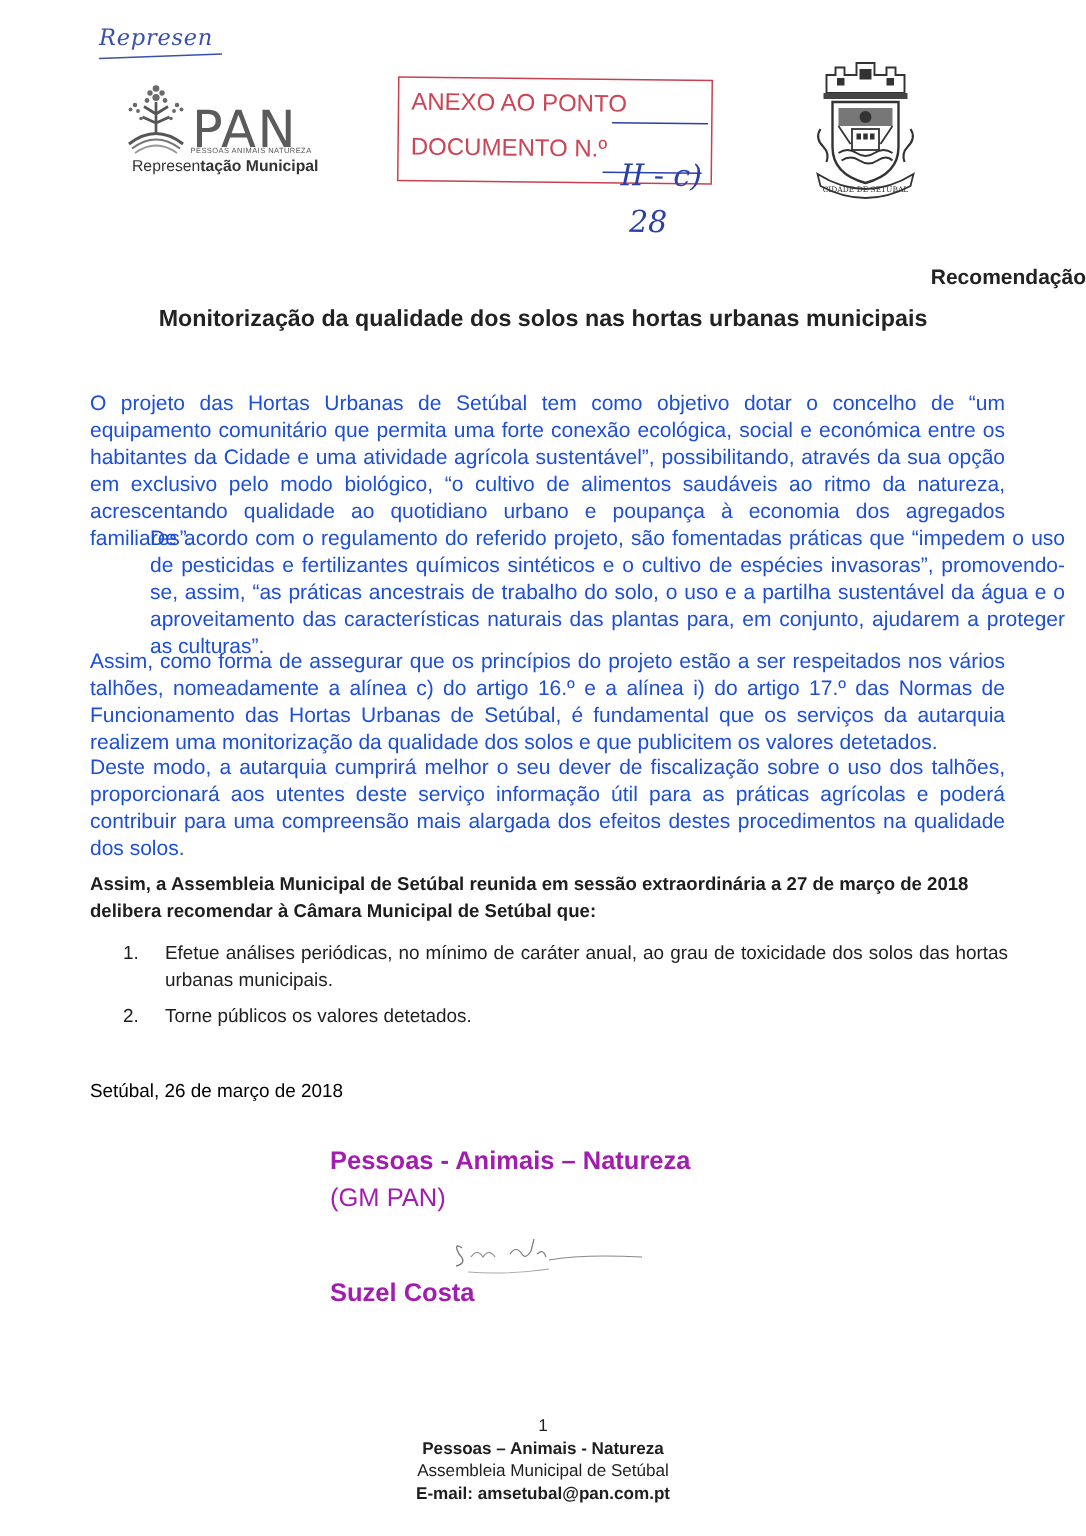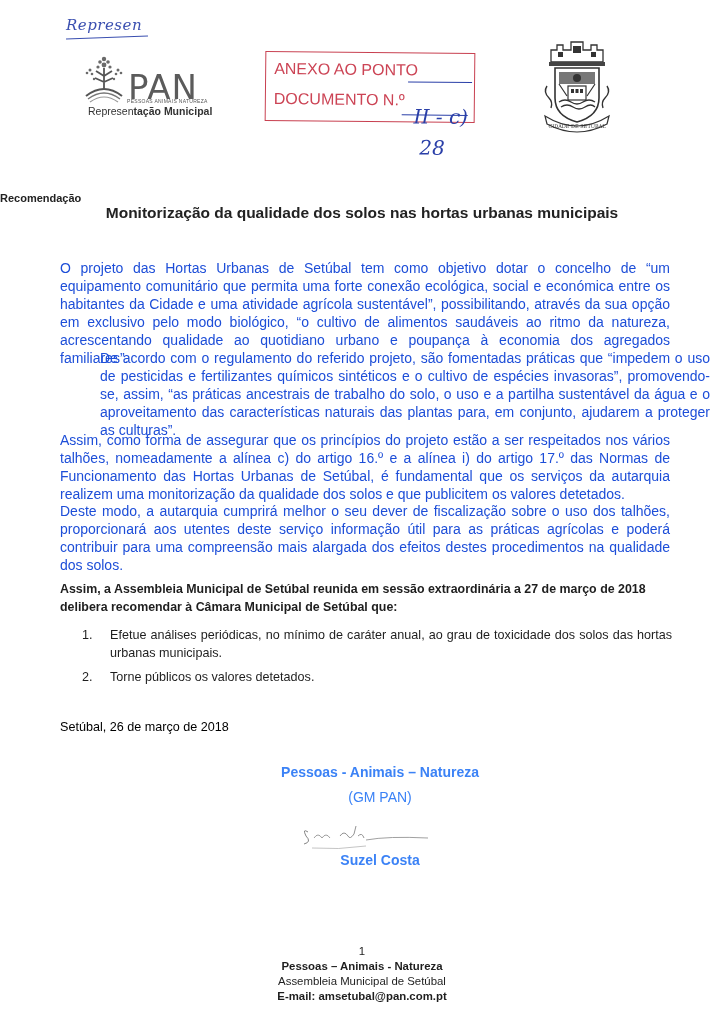--- a/index.html
+++ b/index.html
@@ -94,24 +94,24 @@
     
     .coat-of-arms {
       position: absolute;
       left: 535px; top: 36px;
       width: 84px; height: 100px;
     }
 
     
     .title-main {
       position: absolute;
-      left: 0; right: 0; top: 192px;
-      text-align: left;
+      left: 0; right: 0; top: 176px;
+      text-align: right;
       font-weight: bold;
-      font-size: 11px;
+      font-size: 14px;
       color: #222;
     }
     .title-sub {
       position: absolute;
       left: 0; right: 0; top: 204px;
       text-align: center;
       font-weight: bold;
       font-size: 15.5px;
       color: #222;
     }
@@ -155,23 +155,22 @@
     .date-line {
       position: absolute;
       left: 60px; top: 720px;
       font-size: 12.6px;
       color: #000000;
     }
 
     .sig-block {
       position: absolute;
       left: 220px; width: 320px;
-      text-align: center;
-      font-size: 14px;
-      color: #3b82f6;
+      font-size: 17px;
+      color: #a21caf;
     }
     .sig-org { top: 764px; font-weight: bold; }
     .sig-group { top: 789px; }
     .sig-name { top: 852px; font-weight: bold; }
 
     .signature {
       position: absolute;
       left: 288px; top: 818px;
       width: 150px; height: 40px;
     }

